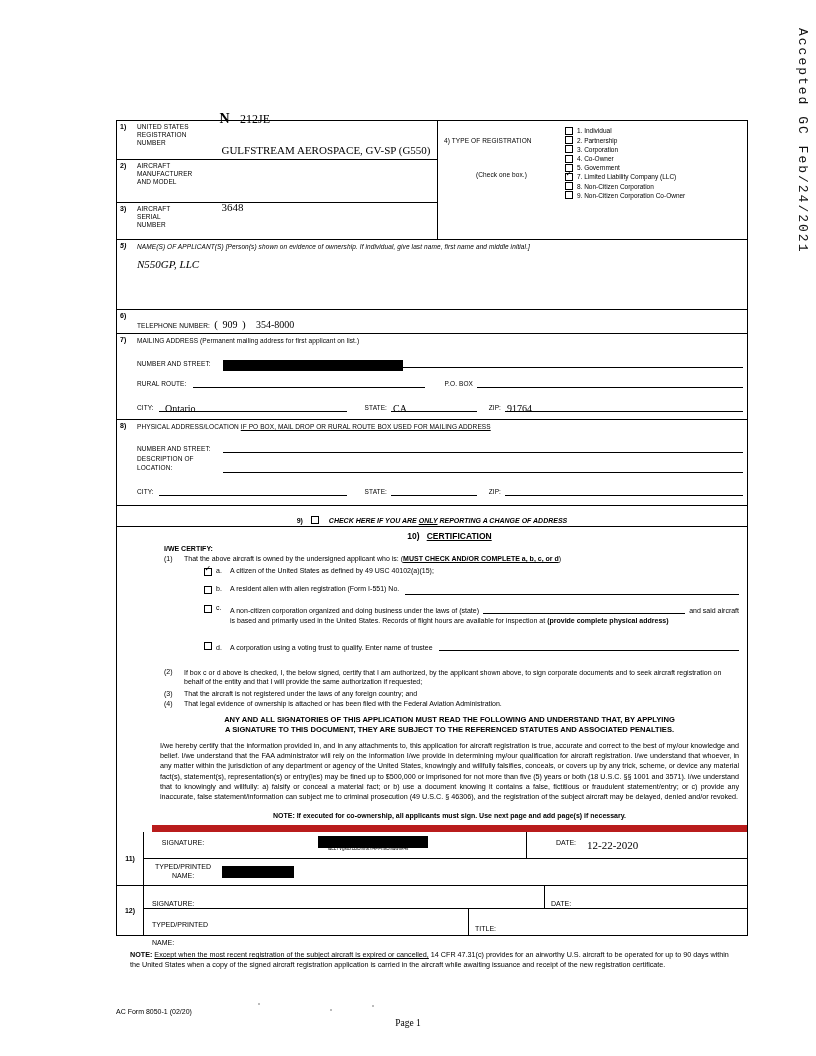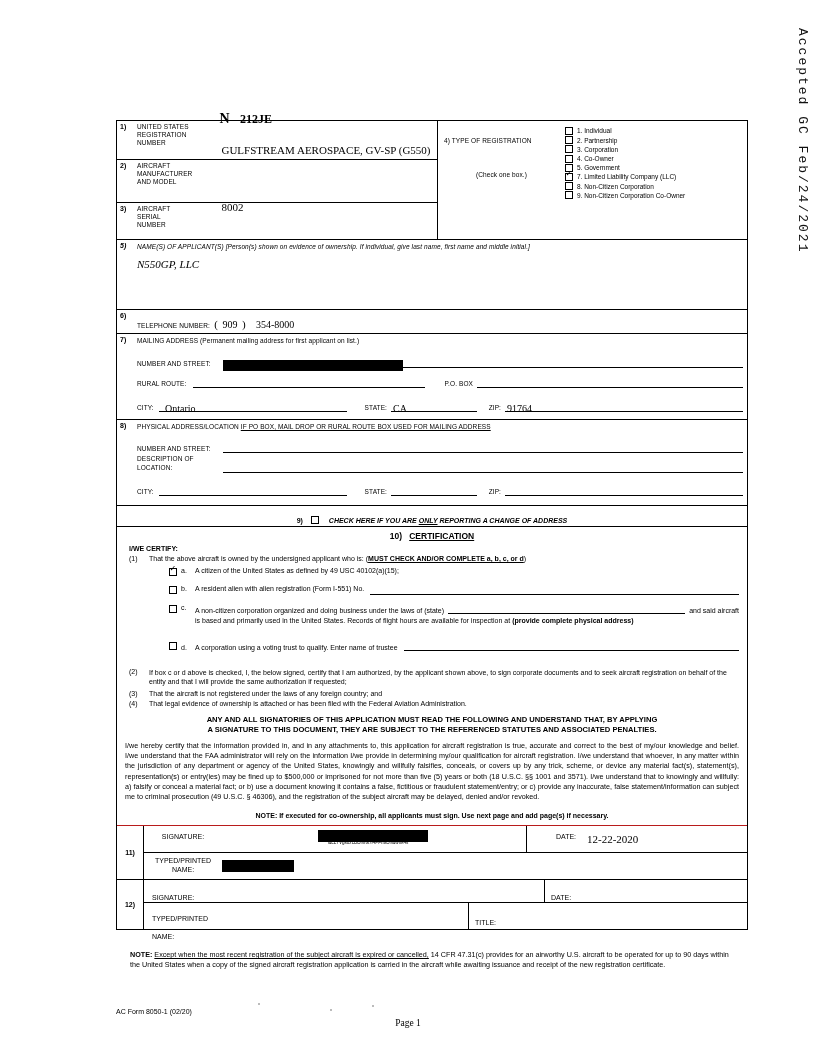--- a/index.html
+++ b/index.html
@@ -46,37 +46,37 @@
 
     <div class="row" style="border-bottom:1px solid #000;">
       <div class="cellL">
 
         <div class="bx" style="height:36px;padding:2px 4px 0 20px;">
           <span class="num">1)</span>
           <div class="lbl" style="white-space:pre-line;display:inline-block;width:74px;vertical-align:top;">UNITED STATES
 REGISTRATION
 NUMBER</div>
           <span class="val" style="font-weight:bold;font-size:14px;position:relative;top:-14px;left:4px;">N</span>
-          <span class="val" style="font-size:12px;position:relative;top:-14px;left:10px;font-weight:bold;">212JE</span>
+          <span class="val" style="font-size:12px;position:relative;top:-14px;left:10px;">212JE</span>
         </div>
 
         <div class="bx" style="height:40px;padding:2px 4px 0 20px;">
           <span class="num">2)</span>
           <div class="lbl" style="white-space:pre-line;display:inline-block;width:74px;vertical-align:top;">AIRCRAFT
 MANUFACTURER
 AND MODEL</div>
           <span class="val" style="position:relative;top:-22px;left:6px;">GULFSTREAM AEROSPACE, GV-SP (G550)</span>
         </div>
 
         <div style="height:34px;padding:2px 4px 0 20px;position:relative;">
           <span class="num">3)</span>
           <div class="lbl" style="white-space:pre-line;display:inline-block;width:74px;vertical-align:top;">AIRCRAFT
 SERIAL
 NUMBER</div>
-          <span class="val" style="position:relative;top:-8px;left:6px;">8002</span>
+          <span class="val" style="position:relative;top:-8px;left:6px;">3648</span>
         </div>
 
       </div>
 
       <div class="cellR" style="display:flex;">
         <div style="width:118px;padding:16px 4px 0 6px;position:relative;">
           <div class="lbl">
             <span>4)</span>
             <span>TYPE OF REGISTRATION</span>
           </div>
@@ -164,21 +164,21 @@
         <span class="ul" style="flex:1;height:9px;"></span>
       </div>
     </div>
 
     <div class="bx" style="height:17px;padding:3px 0 0 0;text-align:center;">
       <span class="small b">9)</span>
       <span class="cb" style="display:inline-block;margin:0 5px 0 4px;position:relative;top:1px;"></span>
       <span class="small b i"><span>CHECK HERE IF YOU ARE </span><span class="u">ONLY</span><span> REPORTING A CHANGE OF ADDRESS</span></span>
     </div>
 
-    <div class="bx" style="border-bottom:1px solid #b91c1c;padding:4px 8px 6px 8px;">
+    <div class="bx" style="border-bottom:7px solid #b91c1c;padding:4px 8px 6px 8px;margin-left:35px;">
       <div class="certhead" style="margin-bottom:4px;">
         <span>10)</span>&nbsp;&nbsp;&nbsp;<span class="u">CERTIFICATION</span>
       </div>
 
       <div class="small b" style="margin:0 0 3px 4px;">I/WE CERTIFY:</div>
 
       <div style="display:flex;margin-left:4px;">
         <span class="small" style="width:20px;">(1)</span>
         <span class="small"><span>That the above aircraft is owned by the undersigned applicant who is: (</span><span class="b u">MUST CHECK AND/OR COMPLETE a, b, c, or d</span><span>)</span></span>
       </div>

